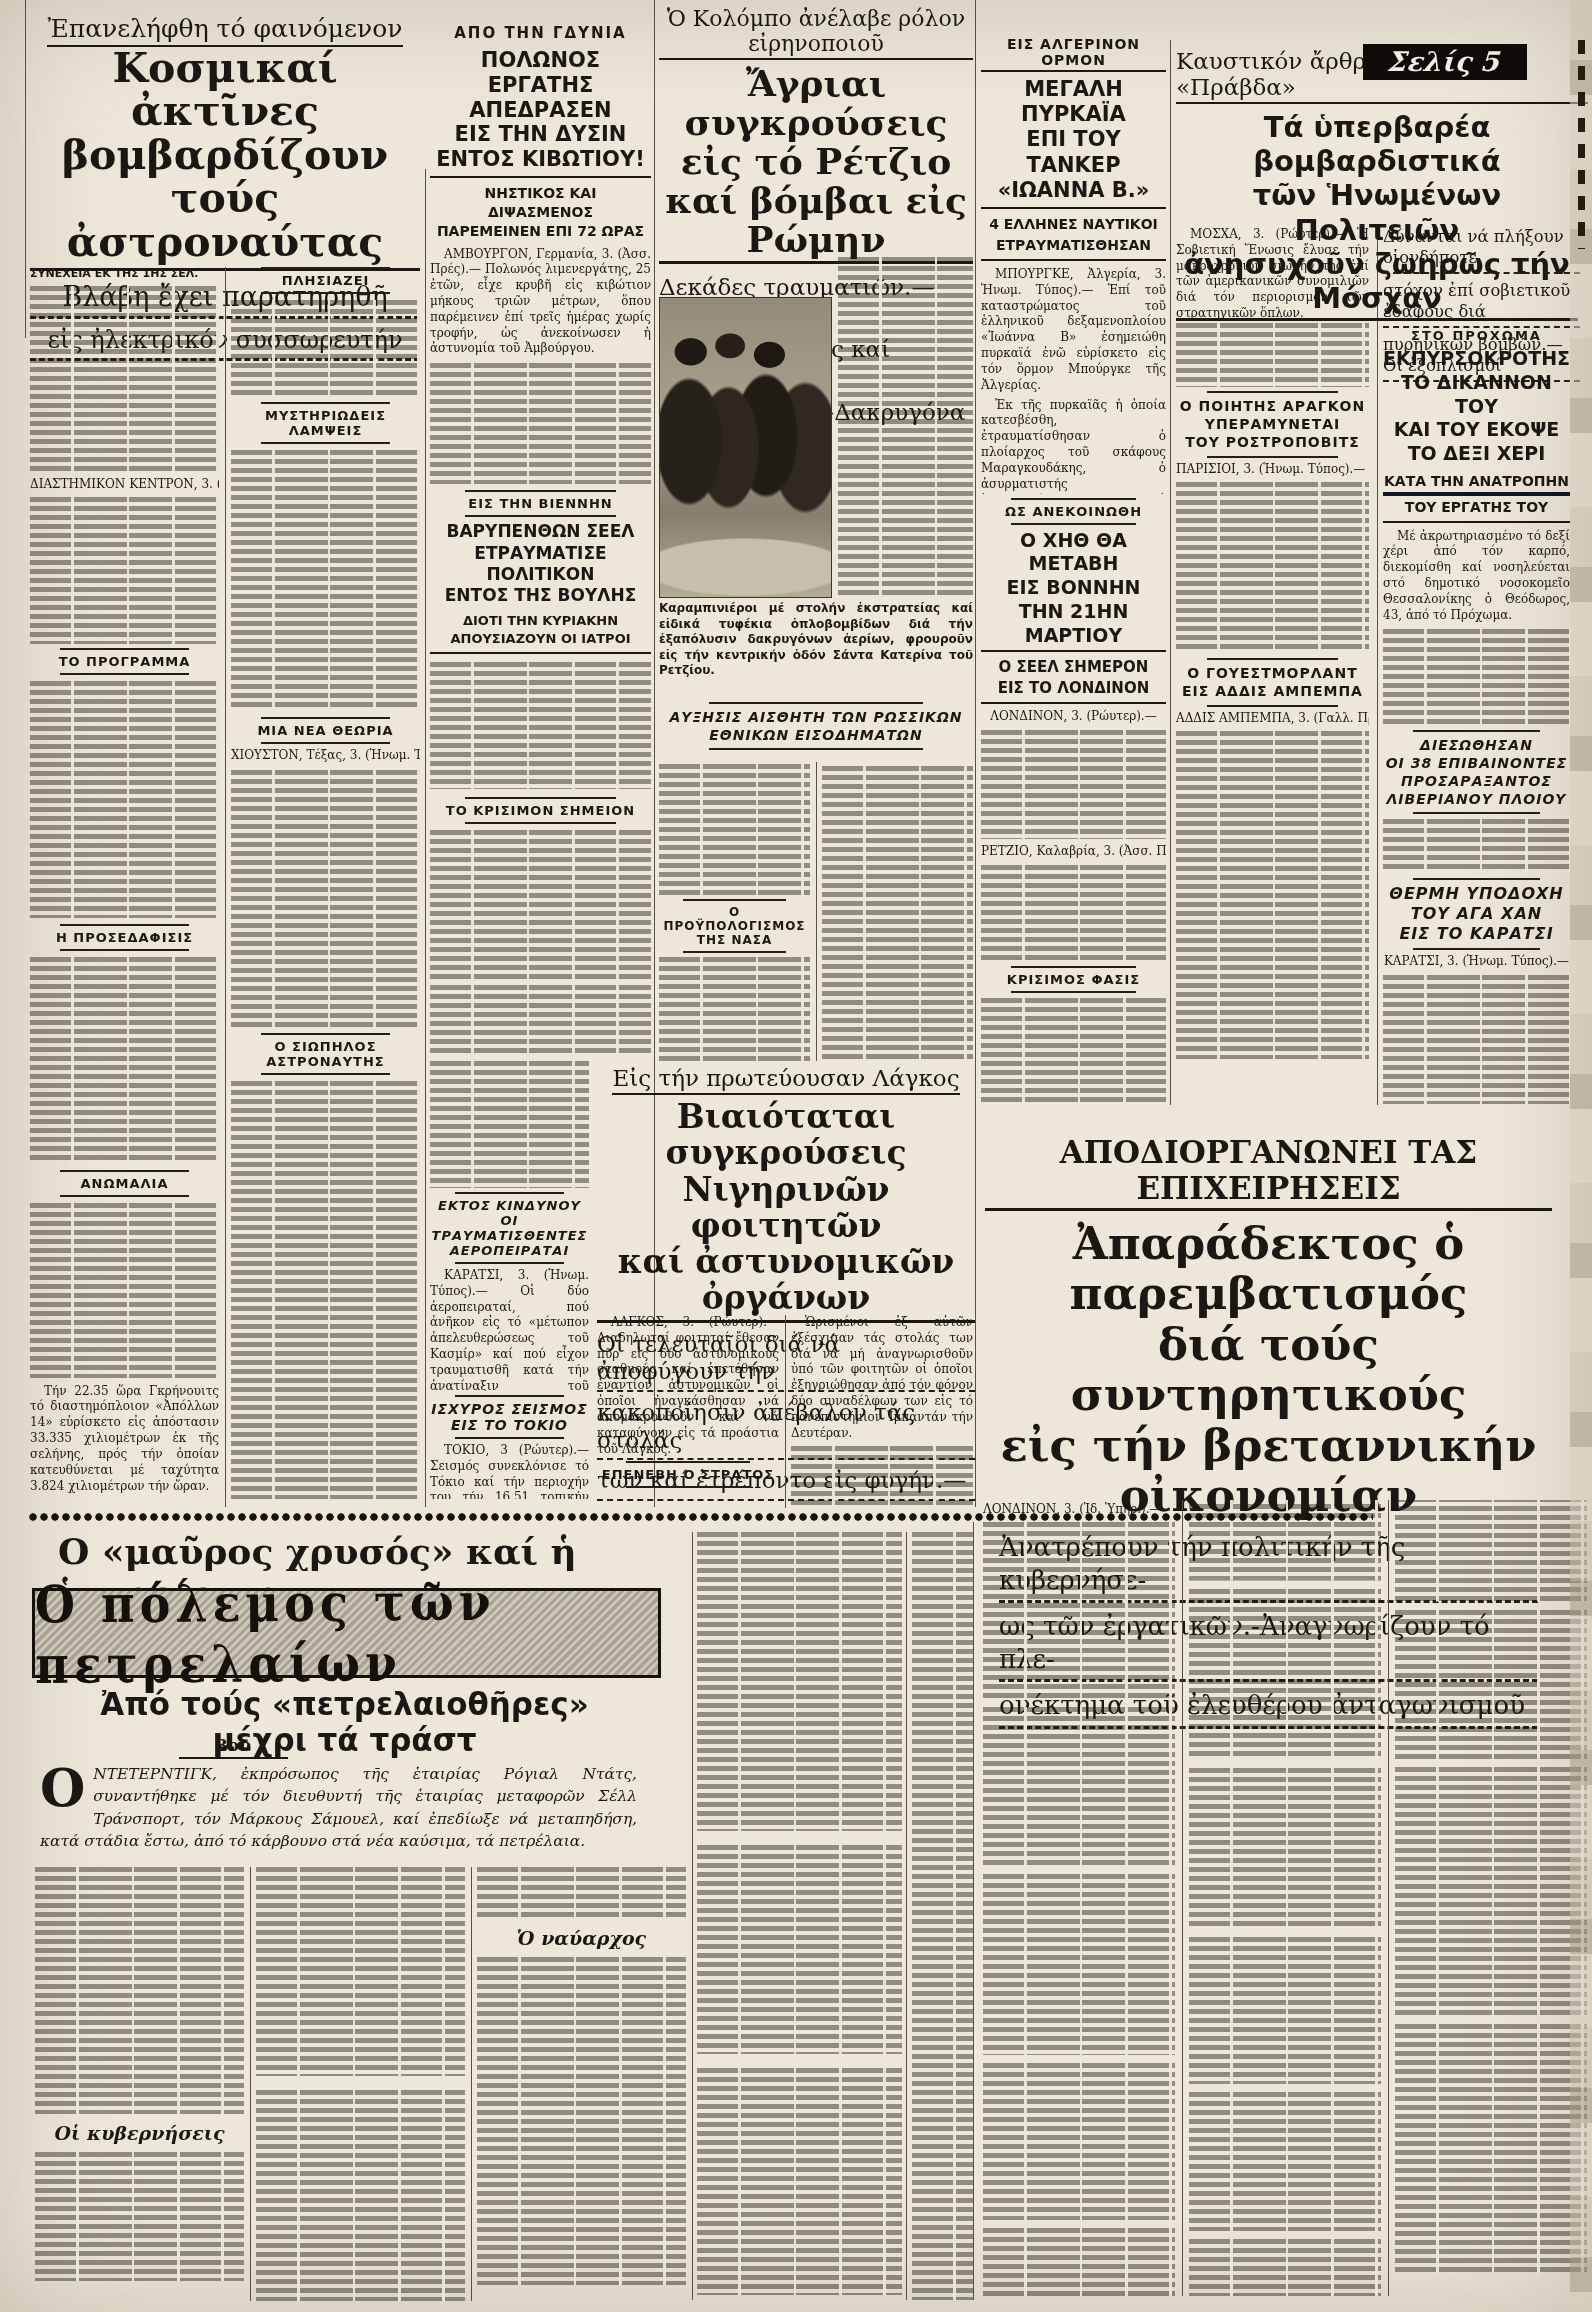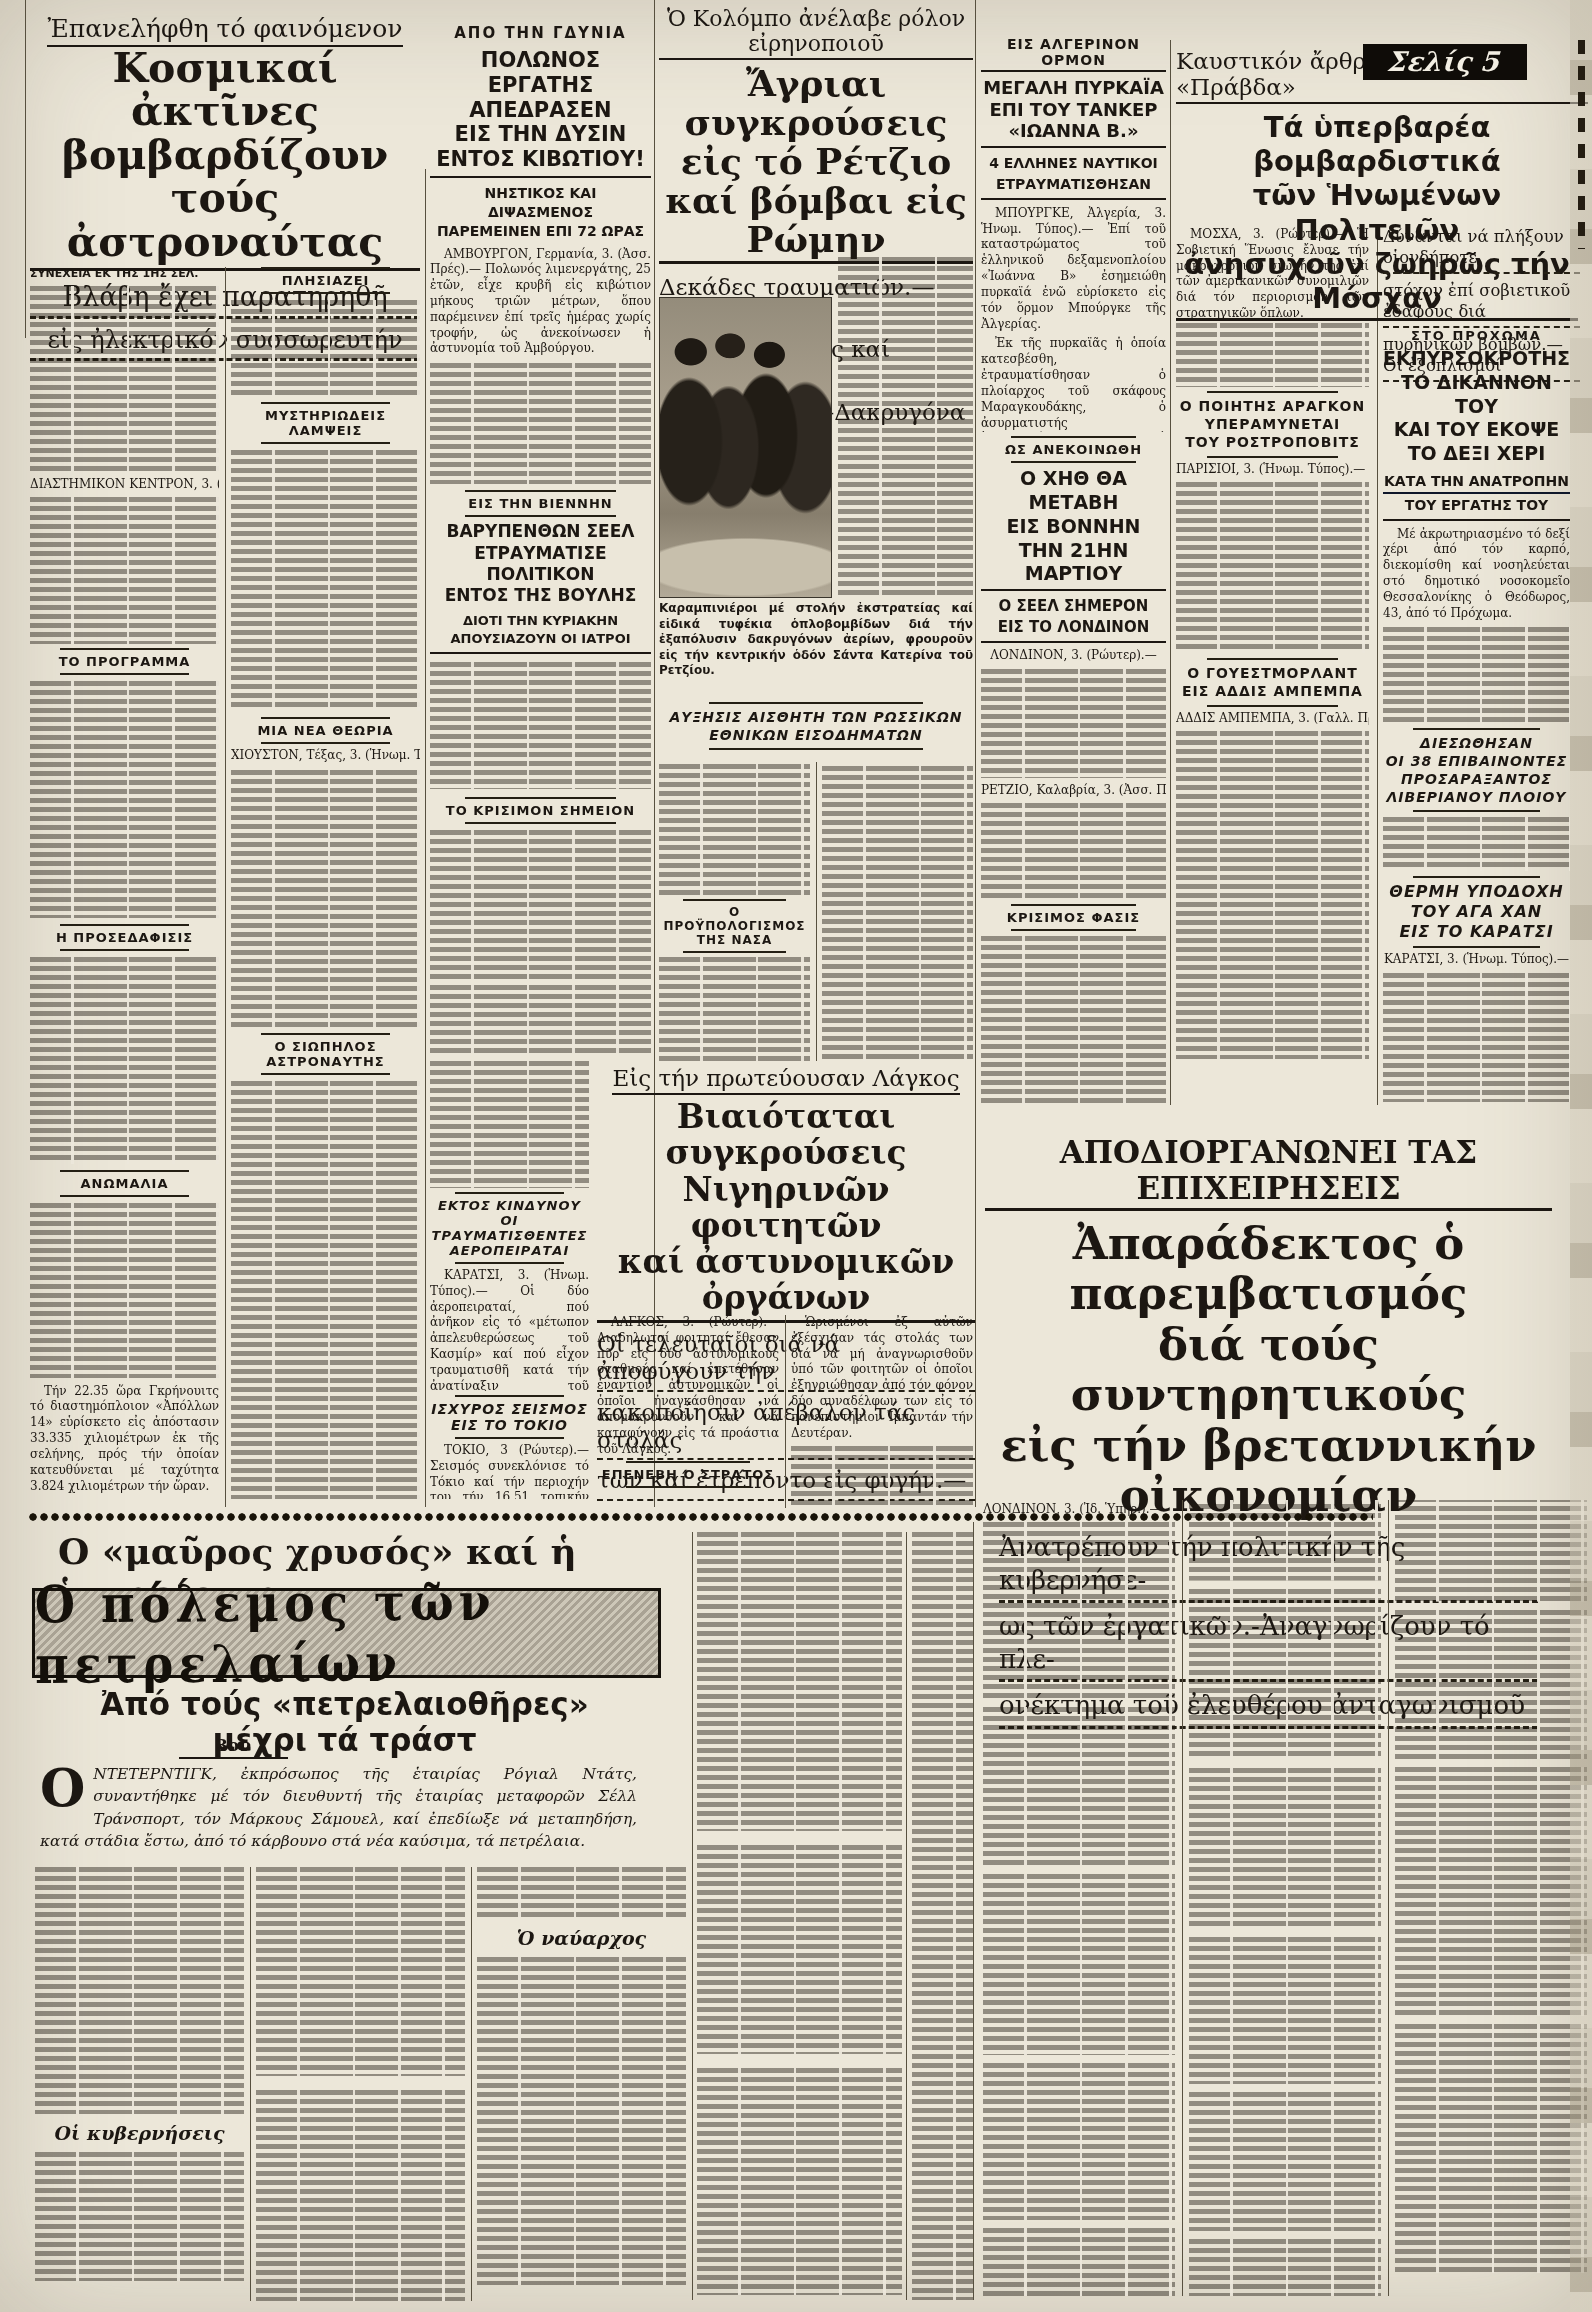--- a/index.html
+++ b/index.html
@@ -165,21 +165,21 @@
   <div class="abs sh san b i c" style="left:659px;top:698px;width:314px;font-size:14px;line-height:1.3;">ΑΥΞΗΣΙΣ ΑΙΣΘΗΤΗ ΤΩΝ ΡΩΣΣΙΚΩΝ ΕΘΝΙΚΩΝ ΕΙΣΟΔΗΜΑΤΩΝ</div>
   <div class="abs twocol clip" style="left:659px;top:762px;width:314px;height:299px;">
     <div class="tx" style="height:131px;margin:2px 0;"></div>
     <div class="blk sh" style="font-size:12px;">Ο ΠΡΟΫΠΟΛΟΓΙΣΜΟΣ ΤΗΣ ΝΑΣΑ</div>
     <div class="tx" style="height:149px;margin:4px 0;"></div>
     <div class="tx" style="height:279px;margin:4px 0;"></div>
   </div>
 
   <div class="abs clip c" style="left:981px;top:36px;width:185px;height:1069px;">
     <div class="san b" style="font-size:14px;letter-spacing:1px;"><span style="display:inline-block;border-bottom:2px solid #1c1712;padding-bottom:2px;">ΕΙΣ ΑΛΓΕΡΙΝΟΝ ΟΡΜΟΝ</span></div>
-    <div class="san b" style="font-size:18px;line-height:1.2;margin-top:5px;">
+    <div class="san b" style="font-size:21px;line-height:1.2;margin-top:5px;">
       <span style="display:block;">ΜΕΓΑΛΗ ΠΥΡΚΑΪΑ</span>
       <span style="display:block;">ΕΠΙ ΤΟΥ ΤΑΝΚΕΡ</span>
       <span style="display:block;border-bottom:2px solid #1c1712;padding-bottom:4px;">«ΙΩΑΝΝΑ Β.»</span>
     </div>
     <div class="san b" style="font-size:14px;line-height:1.5;margin-top:5px;">
       <span style="display:block;">4 ΕΛΛΗΝΕΣ ΝΑΥΤΙΚΟΙ</span>
       <span style="display:block;border-bottom:2px solid #1c1712;padding-bottom:3px;">ΕΤΡΑΥΜΑΤΙΣΘΗΣΑΝ</span>
     </div>
     <p class="para" style="margin-top:6px;">ΜΠΟΥΡΓΚΕ, Ἀλγερία, 3. Ἡνωμ. Τύπος).— Ἐπί τοῦ καταστρώματος τοῦ ἑλληνικοῦ δεξαμενοπλοίου «Ἰωάννα Β» ἐσημειώθη πυρκαϊά ἐνῶ εὑρίσκετο εἰς τόν ὅρμον Μπούργκε τῆς Ἀλγερίας.</p>
     <p class="para clip" style="max-height:96px;">Ἐκ τῆς πυρκαϊᾶς ἡ ὁποία κατεσβέσθη, ἐτραυματίσθησαν ὁ πλοίαρχος τοῦ σκάφους Μαραγκουδάκης, ὁ ἀσυρματιστής Ἀναστασόπουλος, ὁ θαλαμηπόλος Τζανετέλης καί ὁ βοηθός θαλαμηπόλου Ροζάνης. Οἱ τραυματισθέντες διεκομίσθησαν εἰς νοσοκομεῖον τοῦ Μπούργκε, ἡ δέ κατάστασίς των δέν εἶναι σοβαρά.</p>
@@ -239,21 +239,21 @@
 
   <div class="abs clip c" style="left:1383px;top:328px;width:187px;height:776px;">
     <div class="san b" style="font-size:13px;letter-spacing:2px;">ΣΤΟ ΠΡΟΧΩΜΑ</div>
     <div class="san b" style="font-size:19px;line-height:1.25;margin-top:4px;">
       <span style="display:block;">ΕΚΠΥΡΣΟΚΡΟΤΗΣΕ</span>
       <span style="display:block;">ΤΟ ΔΙΚΑΝΝΟΝ ΤΟΥ</span>
       <span style="display:block;">ΚΑΙ ΤΟΥ ΕΚΟΨΕ</span>
       <span style="display:block;">ΤΟ ΔΕΞΙ ΧΕΡΙ</span>
     </div>
     <div class="san b" style="font-size:14px;line-height:1.6;margin-top:4px;">
-      <span style="display:block;border-bottom:2px solid #0f172a;">ΚΑΤΑ ΤΗΝ ΑΝΑΤΡΟΠΗΝ</span>
+      <span style="display:block;border-bottom:4px solid #0f172a;">ΚΑΤΑ ΤΗΝ ΑΝΑΤΡΟΠΗΝ</span>
       <span style="display:block;border-bottom:2px solid #1c1712;padding-bottom:2px;">ΤΟΥ ΕΡΓΑΤΗΣ ΤΟΥ</span>
     </div>
     <p class="para clip" style="max-height:109px;margin-top:6px;">Μέ ἀκρωτηριασμένο τό δεξί χέρι ἀπό τόν καρπό, διεκομίσθη καί νοσηλεύεται στό δημοτικό νοσοκομεῖο Θεσσαλονίκης ὁ Θεόδωρος, 43, ἀπό τό Πρόχωμα.</p>
     <div class="tx" style="height:96px;margin:5px 0;"></div>
     <div class="sh san b i" style="font-size:14px;line-height:1.3;">
       <span style="display:block;">ΔΙΕΣΩΘΗΣΑΝ</span>
       <span style="display:block;">ΟΙ 38 ΕΠΙΒΑΙΝΟΝΤΕΣ</span>
       <span style="display:block;">ΠΡΟΣΑΡΑΞΑΝΤΟΣ</span>
       <span style="display:block;">ΛΙΒΕΡΙΑΝΟΥ ΠΛΟΙΟΥ</span>
     </div>

